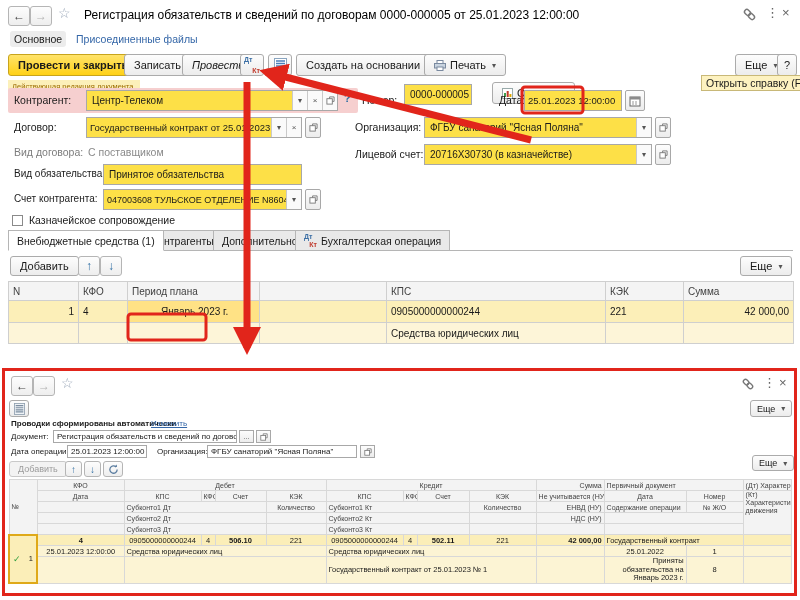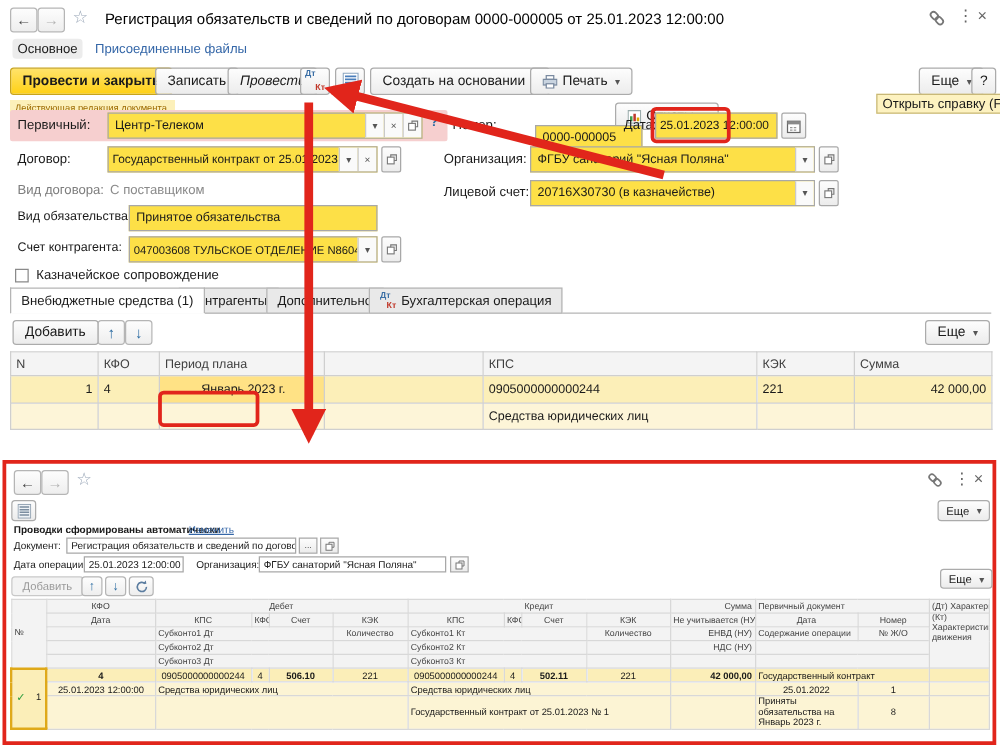--- a/index.html
+++ b/index.html
@@ -51,21 +51,21 @@
   #t1 .num{text-align:right;}
   #t2{position:absolute;left:3px;top:108px;width:782px;font-size:7.5px;}
   #t2 th,#t2 td{border:1px solid #d8d8d8;padding:0 2px;overflow:hidden;white-space:nowrap;font-weight:normal;box-sizing:border-box;}
   #t2 th{background:#f3f3f3;color:#444;height:11px;font-size:7px;text-align:center;}
   #t2 th.lft{text-align:left;} #t2 th.rgt{text-align:right;}
   #t2 td{height:11px;background:#fcf4d4;}
   #t2 tr.d1 td{background:#fbeeb8;}
   #t2 .ctr{text-align:center;} #t2 .rgt{text-align:right;} 
   #t2 .bld{font-weight:bold;}
   #t2 td.chk{background:#ffdf86;border:2px solid #dfa919;padding:0 3px;}
-  #t2 td.wrap{white-space:normal;line-height:1.15;}
+  #t2 td.wrap{white-space:normal;line-height:1.15;text-align:right;}
   #t2 th.wrap{white-space:normal;text-align:left;vertical-align:top;line-height:1.15;}
   .ckx{color:#2f9e3f;font-weight:bold;font-size:9px;float:left;}
   .rn{float:right;}
   
   .wt{position:absolute;left:0;top:0;width:800px;height:364px;background:#fff;}
   .wb{position:absolute;left:2px;top:368px;width:795px;height:228px;background:#fff;
       border:3px solid #e1251b;box-sizing:border-box;}
   .title{position:absolute;font-size:12px;color:#000;white-space:nowrap;}
   .chrome{color:#666;font-size:13px;position:absolute;cursor:pointer;}
   .star{color:#9aa7b8;font-size:14px;position:absolute;}
@@ -148,35 +148,35 @@
     <button class="b" style="left:735px;top:54px;">
         <span>Еще</span>
         <span class="caret">▾</span>
       </button>
     <button class="b" style="left:777px;top:54px;width:20px;padding:0;">?</button>
 
     <div class="notice" style="left:8px;top:80px;">Действующая редакция документа.</div>
     <div class="tooltip" style="left:701px;top:75px;width:97px;">Открыть справку (F</div>
 
     <div class="abs" style="left:8px;top:88px;width:350px;height:25px;background:#f6cfcf;border-radius:2px;"></div>
-    <span class="l" style="left:14px;top:94px;">Первичный:</span>
+    <span class="l" style="left:14px;top:94px;">Контрагент:</span>
     <div class="f" style="left:86px;top:90px;width:252px;">
       <span class="fv">Центр-Телеком</span>
       <span class="fb">▾</span>
       <span class="fb">×</span>
       <span class="fb">
           <svg width="9" height="9" viewBox="0 0 10 10">
             <rect x="1" y="3" width="6" height="6" fill="#fff" stroke="#777"></rect>
             <path d="M4 3V1h5v5H7" fill="none" stroke="#777"></path>
           </svg>
         </span>
     </div>
     <span class="qmark" style="left:344px;top:92px;">?</span>
     <span class="l" style="left:362px;top:94px;">Номер:</span>
-    <div class="f" style="left:404px;top:100px;width:86px;margin-left:24px;">
+    <div class="f" style="left:404px;top:84px;width:68px;">
       <span class="fv">0000-000005</span>
     </div>
     <span class="l" style="left:499px;top:94px;">Дата:</span>
     <div class="f" style="left:524px;top:90px;width:98px;font-size:9.5px;">
       <span class="fv" style="padding:0 3px;">25.01.2023 12:00:00</span>
     </div>
     <div class="xb" style="left:625px;top:90px;width:20px;">
       <svg width="12" height="12" viewBox="0 0 12 12">
           <rect x="1" y="2" width="10" height="9" fill="#fff" stroke="#666"></rect>
           <rect x="1" y="2" width="10" height="2.5" fill="#8a8a8a"></rect>

